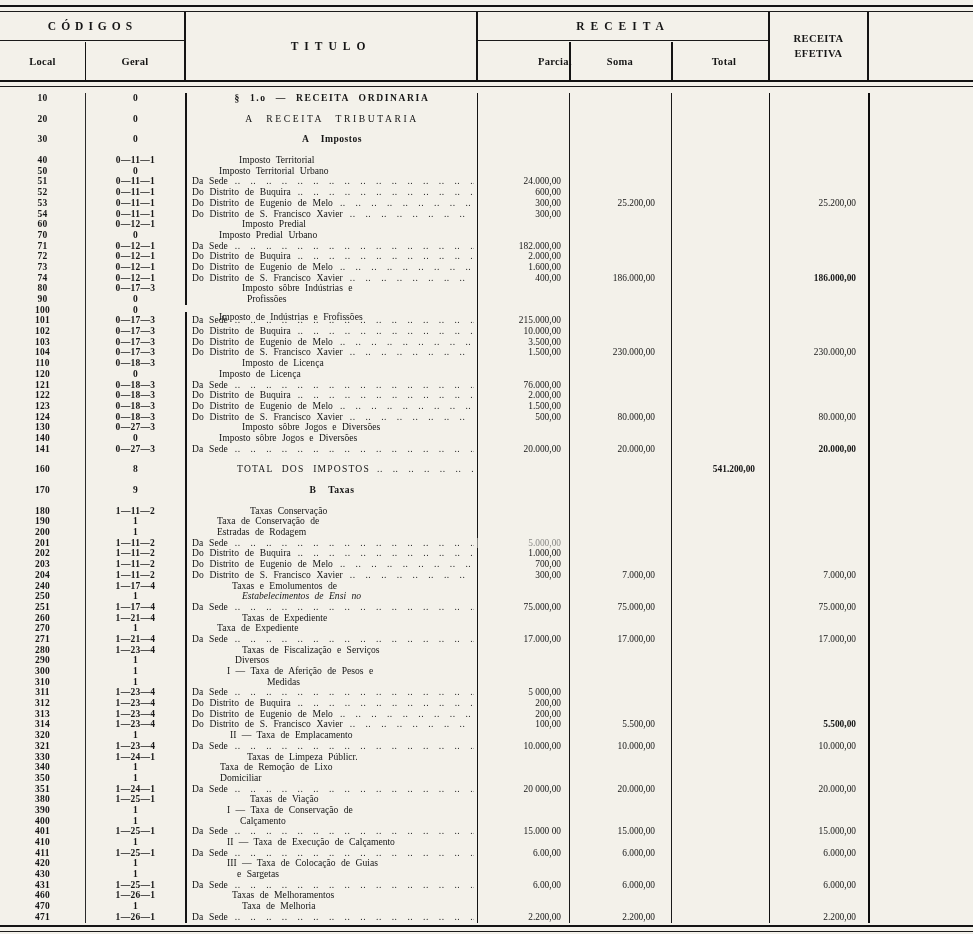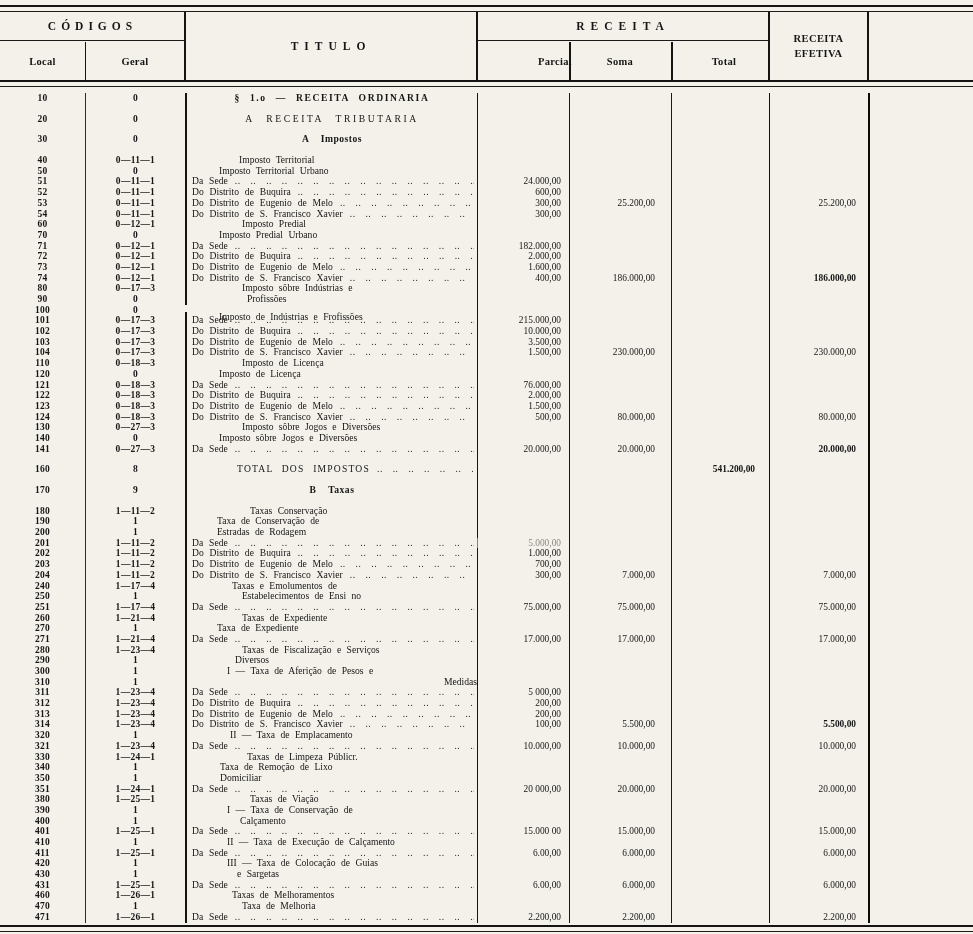--- a/index.html
+++ b/index.html
@@ -638,21 +638,21 @@
         <div class="c ct c" style="padding-left: 45px;">Taxas e Emolumentos de</div>
         <div class="c cp num"></div>
         <div class="c cs num"></div>
         <div class="c cto num b"></div>
         <div class="c ce num"></div>
         <div class="c cm"></div>
       </div>
       <div class="row">
         <div class="c cl">250</div>
         <div class="c cg">1</div>
-        <div class="c ct c" style="padding-left: 55px;">Estabelecimentos de Ensi no</div>
+        <div class="c ct c" style="padding-left: 55px; font-style: italic;">Estabelecimentos de Ensi no</div>
         <div class="c cp num"></div>
         <div class="c cs num"></div>
         <div class="c cto num b"></div>
         <div class="c ce num"></div>
         <div class="c cm"></div>
       </div>
       <div class="row">
         <div class="c cl">251</div>
         <div class="c cg">1—17—4</div>
         <div class="c ct e">
@@ -724,21 +724,21 @@
         <div class="c ct c" style="padding-left: 40px;">I — Taxa de Aferição de Pesos e</div>
         <div class="c cp num"></div>
         <div class="c cs num"></div>
         <div class="c cto num b"></div>
         <div class="c ce num"></div>
         <div class="c cm"></div>
       </div>
       <div class="row">
         <div class="c cl">310</div>
         <div class="c cg">1</div>
-        <div class="c ct c" style="padding-left: 42px; text-align: right;">Medidas</div>
+        <div class="c ct c" style="padding-left: 80px;">Medidas</div>
         <div class="c cp num"></div>
         <div class="c cs num"></div>
         <div class="c cto num b"></div>
         <div class="c ce num"></div>
         <div class="c cm"></div>
       </div>
       <div class="row">
         <div class="c cl">311</div>
         <div class="c cg">1—23—4</div>
         <div class="c ct e">

